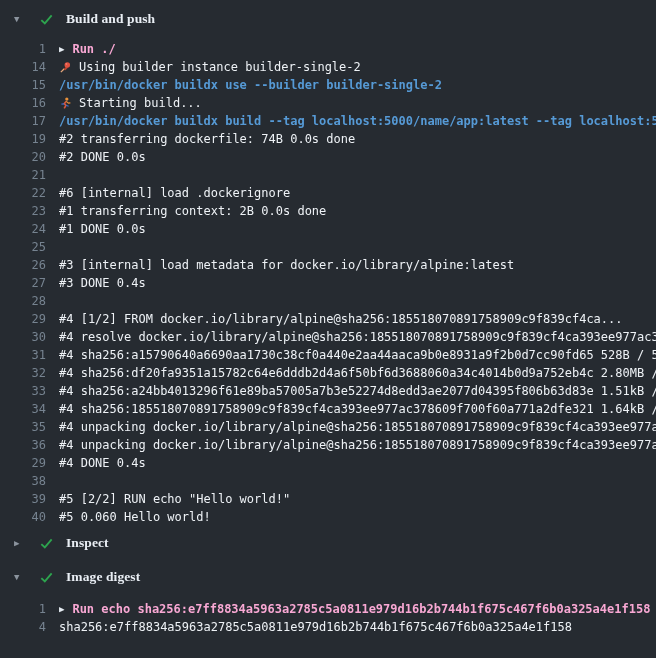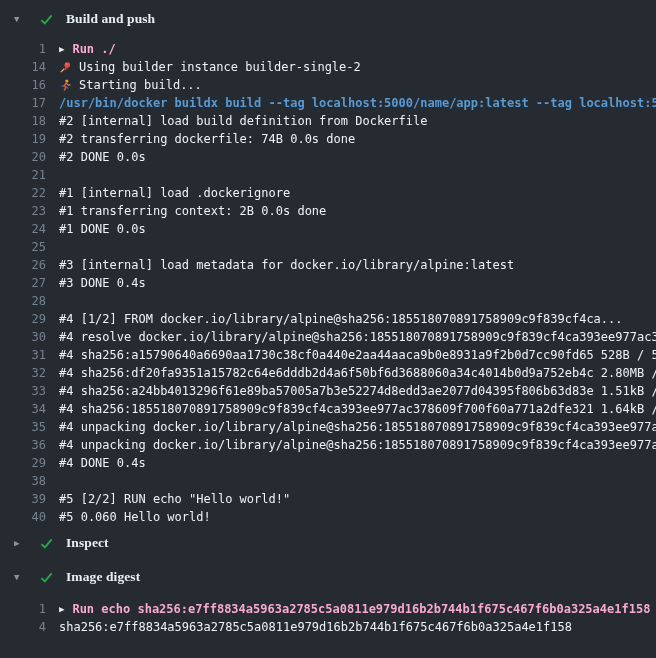--- a/index.html
+++ b/index.html
@@ -45,60 +45,60 @@
   <div class="log-line normal">
     <span class="num">14</span>
     <span class="content"><span class="line-icon"><svg width="13" height="13" viewBox="0 0 16 16" aria-hidden="true">
                 <path d="M6.5 9.5 L2.3 13.7" stroke="#e8a87c" stroke-width="1.6" fill="none"></path>
                 <rect x="7.1" y="6.6" width="2.6" height="5" rx="1" transform="rotate(45 8.4 9.1)" fill="#b8442f"></rect>
                 <circle cx="10.2" cy="4.8" r="3.4" fill="#e25241"></circle>
                 <circle cx="9.1" cy="3.7" r="1" fill="#f08a7a"></circle>
               </svg></span><span class="line-text">Using builder instance builder-single-2</span></span>
   </div>
 
+  <div class="log-line command">
+    <span class="num">15</span>
+    <span class="content"><span class="line-text">/usr/bin/docker buildx use --builder builder-single-2</span></span>
+  </div>
 
   <div class="log-line normal">
     <span class="num">16</span>
     <span class="content"><span class="line-icon"><svg width="13" height="13" viewBox="0 0 16 16" aria-hidden="true">
                 <circle cx="9.6" cy="2.6" r="2" fill="#e8913a"></circle>
                 <path d="M9 5.2 L6.4 8.2 L8.6 10.2 L6.4 14" stroke="#d9593d" stroke-width="2" fill="none"></path>
                 <path d="M9 5.4 L11.6 7.6 L14 7.2" stroke="#e8913a" stroke-width="1.5" fill="none"></path>
                 <path d="M6.4 8.4 L3 8.8" stroke="#3c6fd1" stroke-width="1.5" fill="none"></path>
                 <path d="M8.6 10.2 L11.8 11.4" stroke="#3c6fd1" stroke-width="1.5" fill="none"></path>
               </svg></span><span class="line-text">Starting build...</span></span>
   </div>
 
   <div class="log-line command">
     <span class="num">17</span>
     <span class="content"><span class="line-text">/usr/bin/docker buildx build --tag localhost:5000/name/app:latest --tag localhost:5000/name/app:1.0.0</span></span>
   </div>
 
-  <div class="log-line normal">
-    <span class="num">18</span>
-    <span class="content"><span class="line-text">#2 [internal] load build definition from Dockerfile</span></span>
-  </div>
 
   <div class="log-line normal">
     <span class="num">19</span>
     <span class="content"><span class="line-text">#2 transferring dockerfile: 74B 0.0s done</span></span>
   </div>
 
   <div class="log-line normal">
     <span class="num">20</span>
     <span class="content"><span class="line-text">#2 DONE 0.0s</span></span>
   </div>
 
   <div class="log-line normal">
     <span class="num">21</span>
     <span class="content"><span class="line-text"></span></span>
   </div>
 
   <div class="log-line normal">
     <span class="num">22</span>
-    <span class="content"><span class="line-text">#1 [internal] load .dockerignore</span></span>
+    <span class="content"><span class="line-text">#6 [internal] load .dockerignore</span></span>
   </div>
 
   <div class="log-line normal">
     <span class="num">23</span>
     <span class="content"><span class="line-text">#1 transferring context: 2B 0.0s done</span></span>
   </div>
 
   <div class="log-line normal">
     <span class="num">24</span>
     <span class="content"><span class="line-text">#1 DONE 0.0s</span></span>

